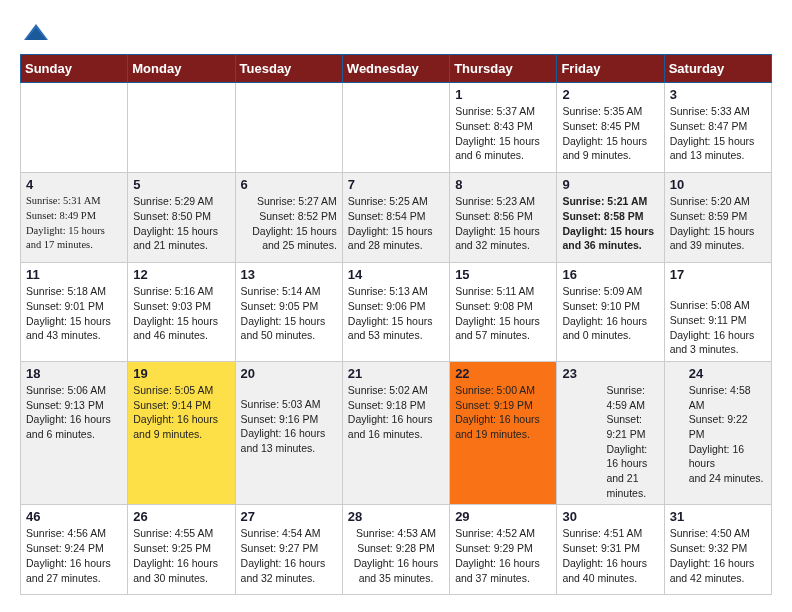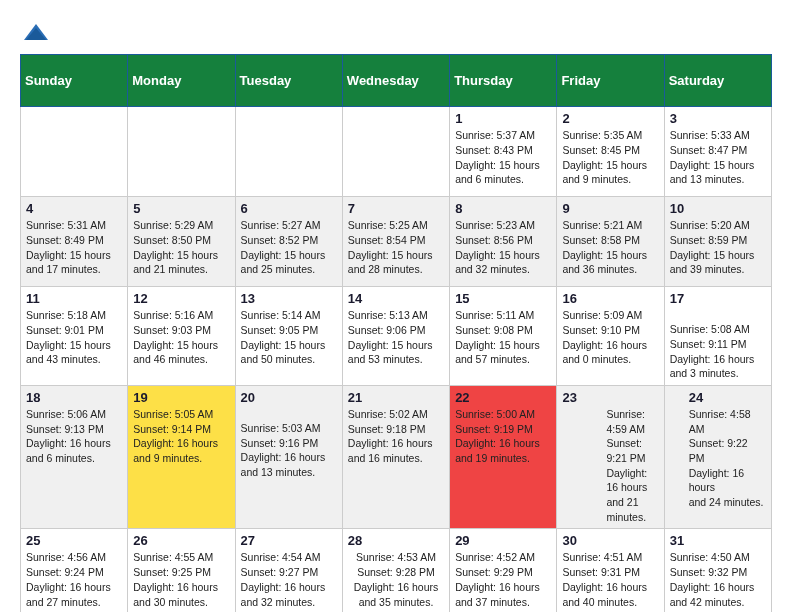--- a/index.html
+++ b/index.html
@@ -31,25 +31,25 @@
     .location {
       font-size: 16px;
       color: #333;
     }
     table {
       width: 100%;
       border-collapse: collapse;
       table-layout: fixed;
     }
     thead tr th {
-      background-color: #15803d;
+      background-color: #7f1d1d;
       color: #fff;
       font-size: 13px;
       font-weight: bold;
-      padding: 18px 4px;
+      padding: 6px 4px;
       text-align: left;
       border: 1px solid #1a5a9a;
     }
     tbody tr td {
       border: 1px solid #ccc;
       vertical-align: top;
       padding: 4px 5px;
       font-size: 10.5px;
       height: 90px;
       background: #fff;
@@ -131,56 +131,56 @@
           <span class="day-num">3</span>
           <div class="cell-info" style="white-space: pre-line;">Sunrise: 5:33 AM
 Sunset: 8:47 PM
 Daylight: 15 hours
 and 13 minutes.</div>
         </td>
       </tr>
       <tr>
         <td style="background: rgb(240, 240, 240);">
           <span class="day-num">4</span>
-          <div class="cell-info" style="white-space: pre-line;">Sunrise: 5:31 AM
+          <div class="cell-info" style="white-space: pre-line; font-family: Liberation Serif, serif;">Sunrise: 5:31 AM
 Sunset: 8:49 PM
 Daylight: 15 hours
 and 17 minutes.</div>
         </td>
         <td style="background: rgb(240, 240, 240);">
           <span class="day-num">5</span>
           <div class="cell-info" style="white-space: pre-line;">Sunrise: 5:29 AM
 Sunset: 8:50 PM
 Daylight: 15 hours
 and 21 minutes.</div>
         </td>
         <td style="background: rgb(240, 240, 240);">
           <span class="day-num">6</span>
-          <div class="cell-info" style="white-space: pre-line;">Sunrise: 5:27 AM
+          <div class="cell-info" style="white-space: pre-line; text-align: right;">Sunrise: 5:27 AM
 Sunset: 8:52 PM
 Daylight: 15 hours
 and 25 minutes.</div>
         </td>
         <td style="background: rgb(240, 240, 240);">
           <span class="day-num">7</span>
           <div class="cell-info" style="white-space: pre-line;">Sunrise: 5:25 AM
 Sunset: 8:54 PM
 Daylight: 15 hours
 and 28 minutes.</div>
         </td>
         <td style="background: rgb(240, 240, 240);">
           <span class="day-num">8</span>
           <div class="cell-info" style="white-space: pre-line;">Sunrise: 5:23 AM
 Sunset: 8:56 PM
 Daylight: 15 hours
 and 32 minutes.</div>
         </td>
         <td style="background: rgb(240, 240, 240);">
           <span class="day-num">9</span>
-          <div class="cell-info" style="white-space: pre-line;">Sunrise: 5:21 AM
+          <div class="cell-info" style="white-space: pre-line; font-weight: bold;">Sunrise: 5:21 AM
 Sunset: 8:58 PM
 Daylight: 15 hours
 and 36 minutes.</div>
         </td>
         <td style="background: rgb(240, 240, 240);">
           <span class="day-num">10</span>
           <div class="cell-info" style="white-space: pre-line;">Sunrise: 5:20 AM
 Sunset: 8:59 PM
 Daylight: 15 hours
 and 39 minutes.</div>
@@ -259,21 +259,21 @@
 Daylight: 16 hours
 and 13 minutes.</div>
         </td>
         <td style="background: rgb(240, 240, 240);">
           <span class="day-num">21</span>
           <div class="cell-info" style="white-space: pre-line;">Sunrise: 5:02 AM
 Sunset: 9:18 PM
 Daylight: 16 hours
 and 16 minutes.</div>
         </td>
-        <td style="background: #ef4444;">
+        <td style="background: #f97316;">
           <span class="day-num">22</span>
           <div class="cell-info" style="white-space: pre-line;">Sunrise: 5:00 AM
 Sunset: 9:19 PM
 Daylight: 16 hours
 and 19 minutes.</div>
         </td>
         <td style="background: rgb(240, 240, 240);">
           <span class="day-num">23</span>
           <div class="cell-info" style="white-space: pre-line; margin-left: 44px;">Sunrise: 4:59 AM
 Sunset: 9:21 PM
@@ -283,21 +283,21 @@
         <td style="background: rgb(240, 240, 240); padding-left: 24px;">
           <span class="day-num">24</span>
           <div class="cell-info" style="white-space: pre-line;">Sunrise: 4:58 AM
 Sunset: 9:22 PM
 Daylight: 16 hours
 and 24 minutes.</div>
         </td>
       </tr>
       <tr>
         <td>
-          <span class="day-num">25</span>
+          <span class="day-num">46</span>
           <div class="cell-info" style="white-space: pre-line;">Sunrise: 4:56 AM
 Sunset: 9:24 PM
 Daylight: 16 hours
 and 27 minutes.</div>
         </td>
         <td>
           <span class="day-num">26</span>
           <div class="cell-info" style="white-space: pre-line;">Sunrise: 4:55 AM
 Sunset: 9:25 PM
 Daylight: 16 hours

